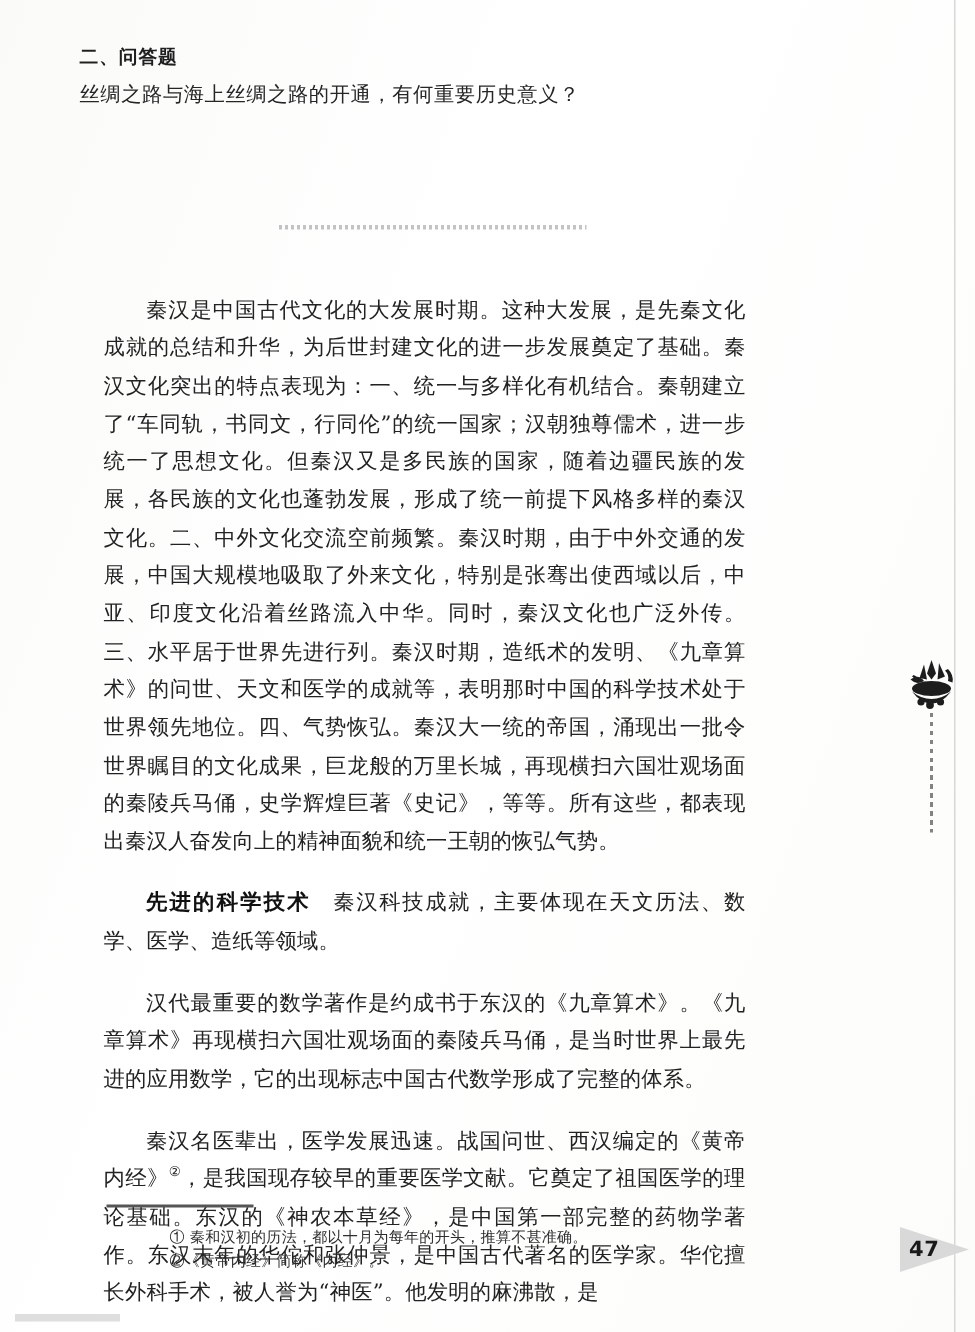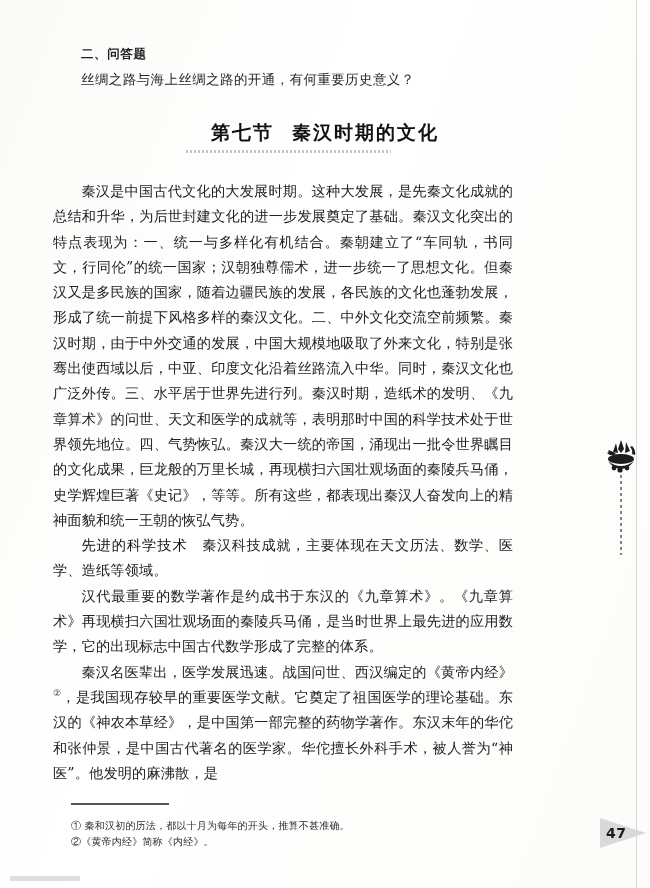--- a/index.html
+++ b/index.html
@@ -22,23 +22,22 @@
     position: absolute;
     inset: 0;
     background:
       linear-gradient(110deg, rgba(250,250,248,1) 0%, rgba(255,255,255,1) 40%, rgba(252,252,250,1) 100%);
   }
 
   
   .exercise {
     position: absolute;
     left: 53px;
-    top: 44px;
+    top: 28px;
     width: 470px;
-    margin-left: 28px;
   }
   .exercise-heading {
     font-size: 12.5px;
     font-weight: bold;
     letter-spacing: .6px;
     color: #1f1f1f;
     line-height: 20px;
     font-family: "DejaVu Sans", "Liberation Sans", sans-serif;
   }
   .exercise-question {
@@ -89,26 +88,26 @@
     top: 179px;
     width: 460px;
     font-size: 14.2px;
     line-height: 25.3px;
     text-align: justify;
     text-justify: inter-character;
     letter-spacing: .15px;
     color: #222222;
   }
   .body-text p {
-    margin: 0;
+    margin: 16px;
     text-indent: 2em;
   }
   .run-in-head {
     font-family: "DejaVu Sans", "Liberation Sans", sans-serif;
-    font-weight: normal;
+    font-weight: bold;
     letter-spacing: .5px;
     color: #111111;
   }
   .run-in-gap { display: inline-block; width: 14px; }
   sup.fn {
     font-size: 9px;
     vertical-align: super;
     line-height: 0;
     letter-spacing: 0;
   }
@@ -125,21 +124,21 @@
   .footnotes {
     position: absolute;
     left: 71px;
     top: 818px;
     width: 420px;
     font-size: 10px;
     line-height: 16px;
     color: #2e2e2e;
     letter-spacing: .2px;
   }
-  .footnotes div { white-space: nowrap; }
+  .footnotes div { white-space: nowrap; margin-left: 42px; }
 
   
   .ornament {
     position: absolute;
     left: 601px;
     top: 437px;
     width: 44px;
     height: 120px;
   }
   .ornament .emblem {
@@ -215,21 +214,20 @@
 <div class="page"></div>
 <div class="gutter"></div>
 <div class="smudge"></div>
 
 <div class="exercise">
   <div class="exercise-heading">二、问答题</div>
   <div class="exercise-question">丝绸之路与海上丝绸之路的开通，有何重要历史意义？</div>
 </div>
 
 <div class="section-title-wrap">
-  <div class="section-title"><span>第七节</span><span class="gap"></span><span>秦汉时期的文化</span></div>
   <div class="title-underline"></div>
 </div>
 
 <div class="body-text">
   <p>秦汉是中国古代文化的大发展时期。这种大发展，是先秦文化成就的总结和升华，为后世封建文化的进一步发展奠定了基础。秦汉文化突出的特点表现为：一、统一与多样化有机结合。秦朝建立了“车同轨，书同文，行同伦”的统一国家；汉朝独尊儒术，进一步统一了思想文化。但秦汉又是多民族的国家，随着边疆民族的发展，各民族的文化也蓬勃发展，形成了统一前提下风格多样的秦汉文化。二、中外文化交流空前频繁。秦汉时期，由于中外交通的发展，中国大规模地吸取了外来文化，特别是张骞出使西域以后，中亚、印度文化沿着丝路流入中华。同时，秦汉文化也广泛外传。三、水平居于世界先进行列。秦汉时期，造纸术的发明、《九章算术》的问世、天文和医学的成就等，表明那时中国的科学技术处于世界领先地位。四、气势恢弘。秦汉大一统的帝国，涌现出一批令世界瞩目的文化成果，巨龙般的万里长城，再现横扫六国壮观场面的秦陵兵马俑，史学辉煌巨著《史记》，等等。所有这些，都表现出秦汉人奋发向上的精神面貌和统一王朝的恢弘气势。</p>
   <p><span class="run-in-head">先进的科学技术</span><span class="run-in-gap"></span><span>秦汉科技成就，主要体现在天文历法、数学、医学、造纸等领域。</span></p>
   <p>汉代最重要的数学著作是约成书于东汉的《九章算术》。《九章算术》再现横扫六国壮观场面的秦陵兵马俑，是当时世界上最先进的应用数学，它的出现标志中国古代数学形成了完整的体系。</p>
   <p><span>秦汉名医辈出，医学发展迅速。战国问世、西汉编定的《黄帝内经》</span><sup class="fn">②</sup><span>，是我国现存较早的重要医学文献。它奠定了祖国医学的理论基础。东汉的《神农本草经》，是中国第一部完整的药物学著作。东汉末年的华佗和张仲景，是中国古代著名的医学家。华佗擅长外科手术，被人誉为“神医”。他发明的麻沸散，是</span></p>
 </div>
 

